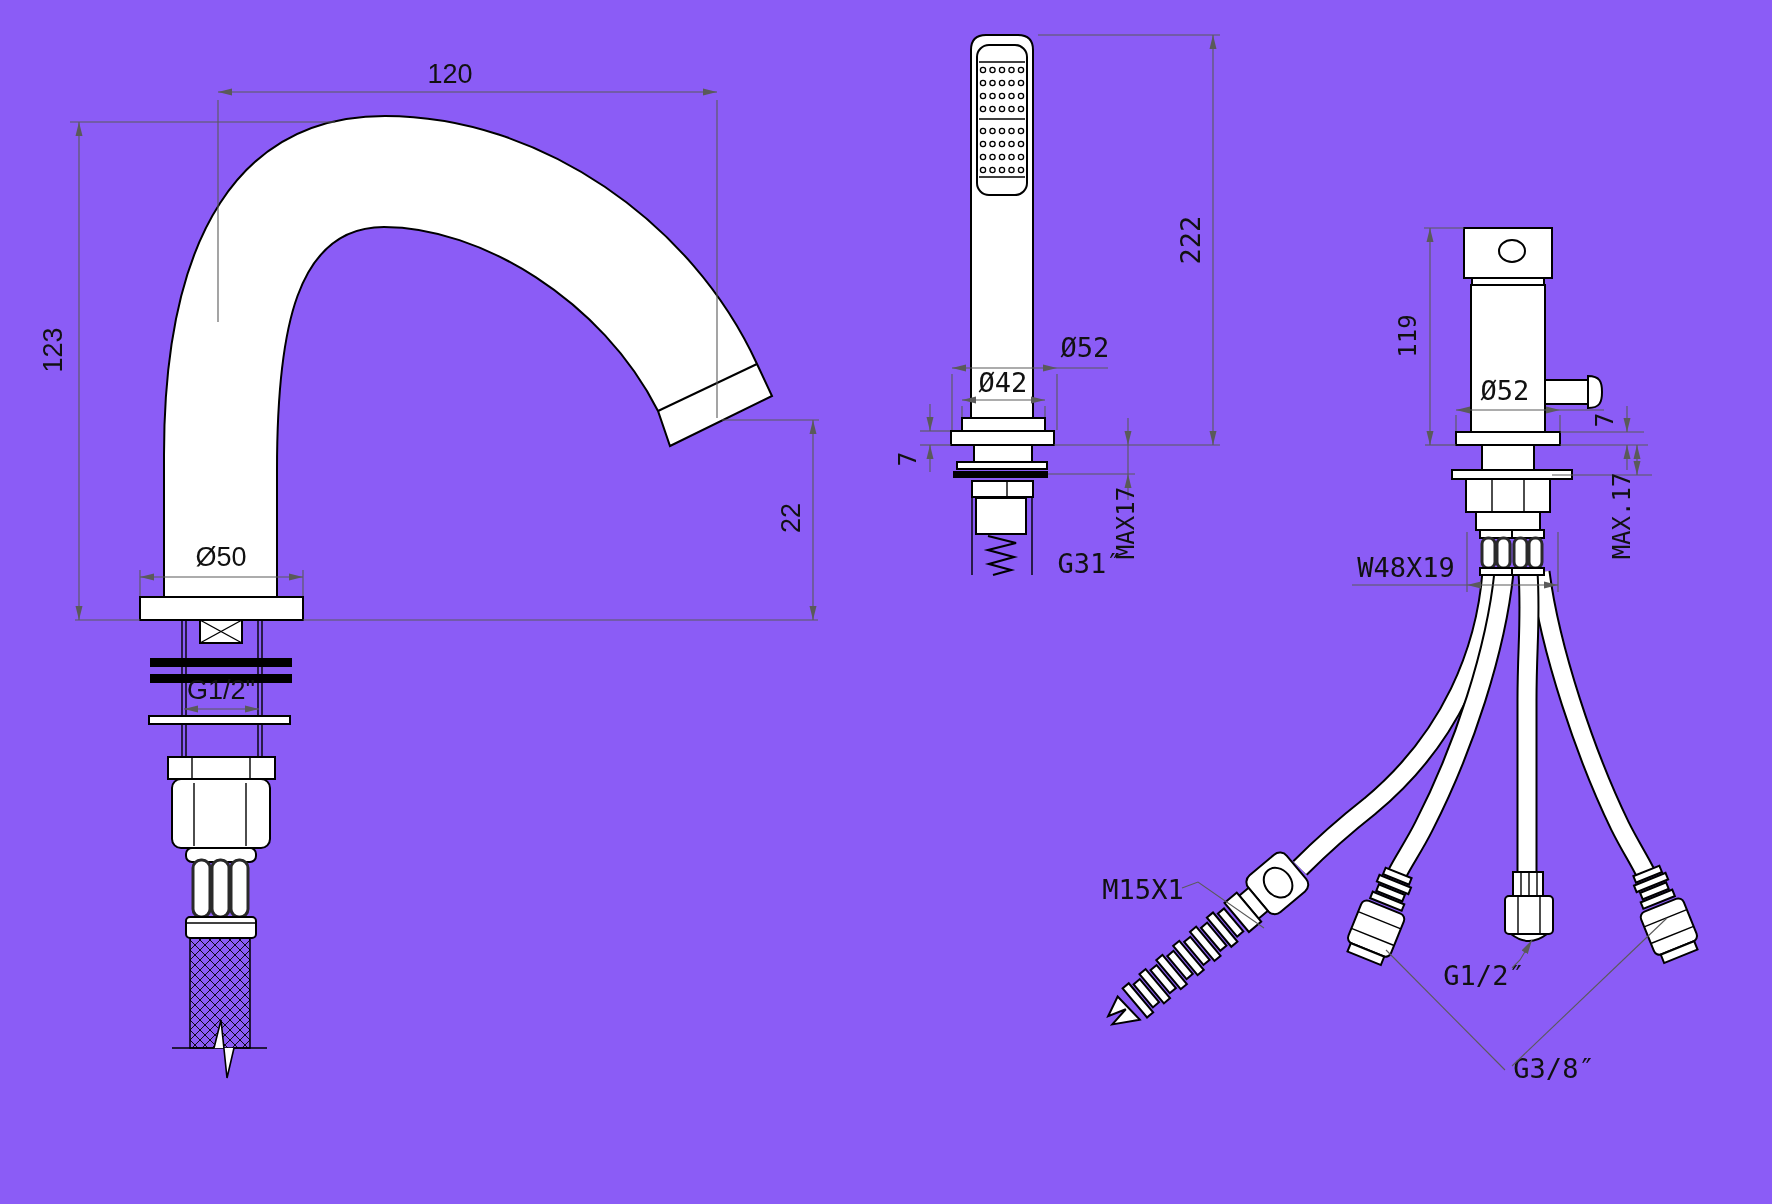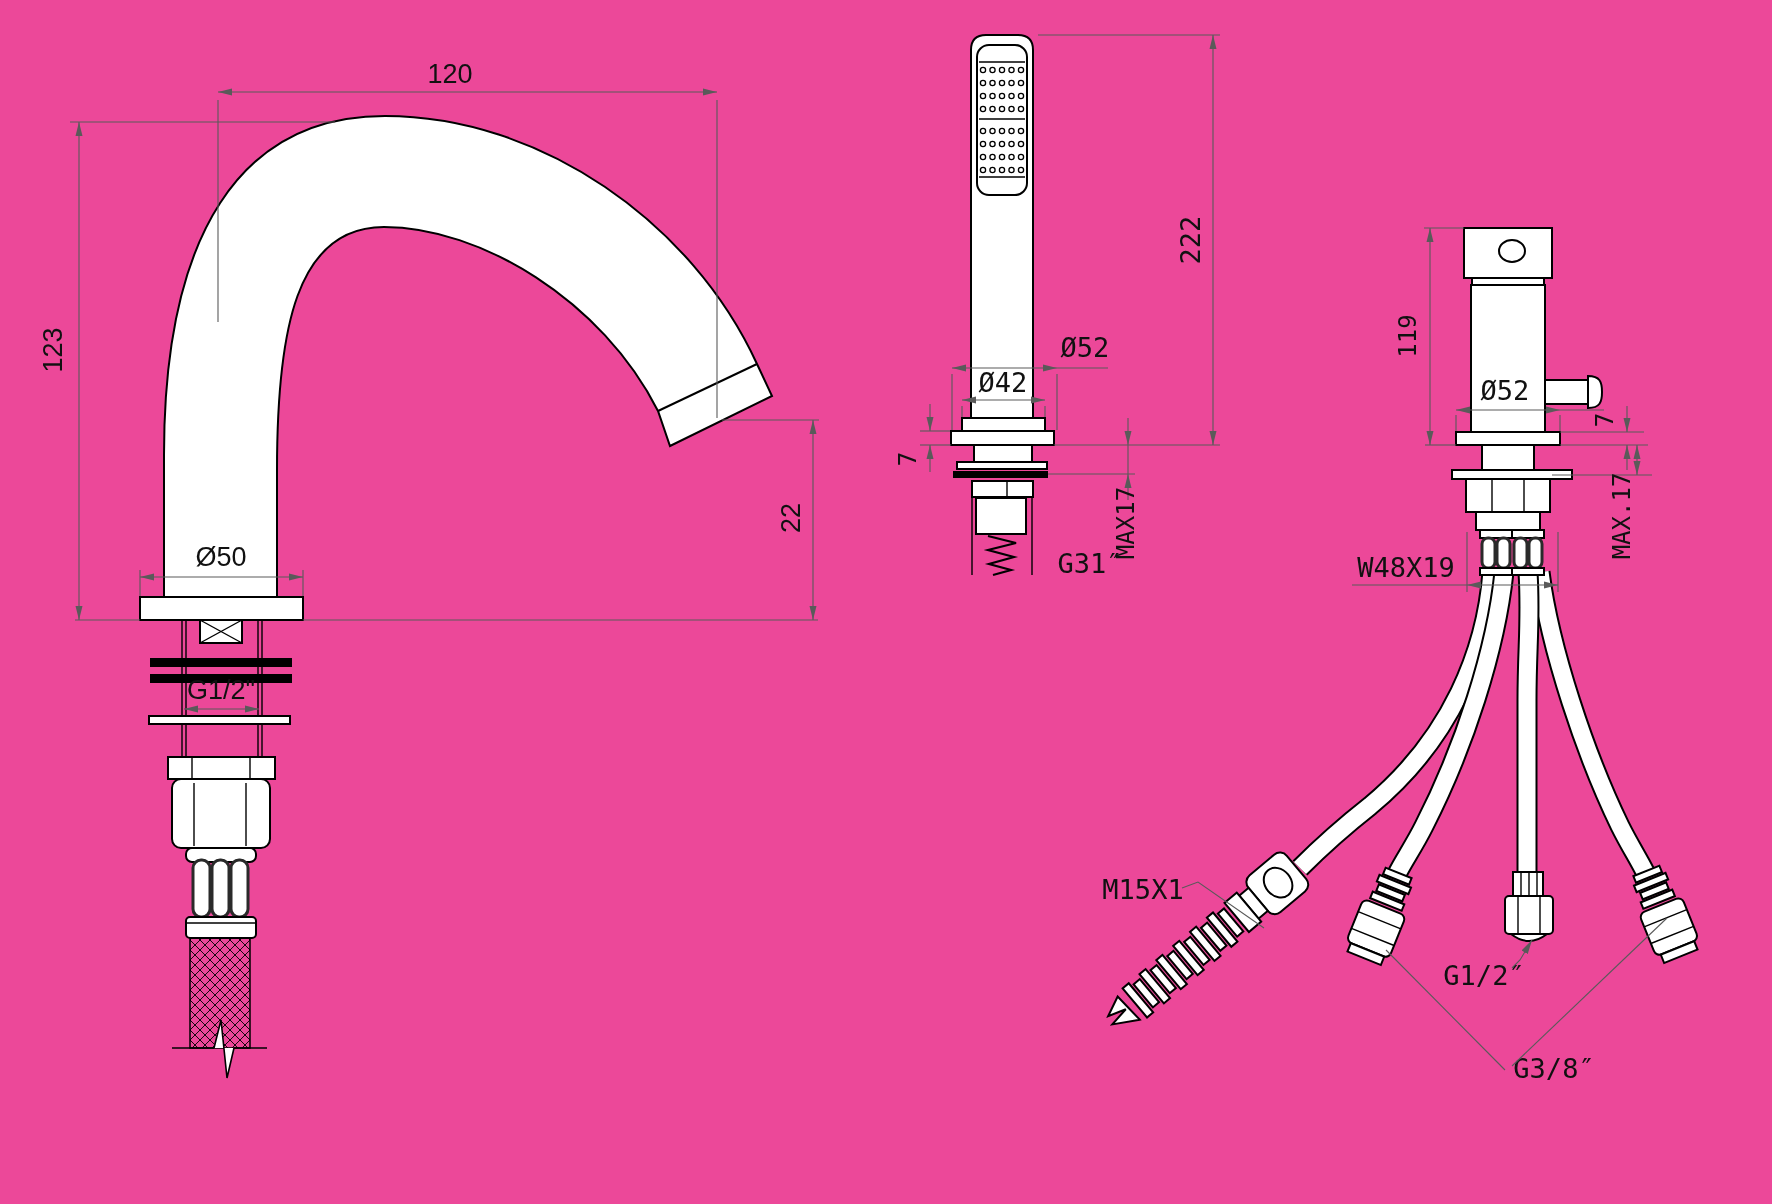--- a/index.html
+++ b/index.html
@@ -1,16 +1,16 @@
 <!DOCTYPE html>
 <html><head>
 <meta charset="utf-8">
 <style>
   html,body{margin:0;padding:0;background:#ffffff;}
-  .sheet{position:relative;width:1772px;height:1204px;background:#ec4899;overflow:hidden;}
+  .sheet{position:relative;width:1772px;height:1204px;background:#8b5cf6;overflow:hidden;}
   svg{display:block;}
   .geo{fill:#ffffff;stroke:#000000;stroke-width:2;}
   .ln{stroke:#000000;stroke-width:2;fill:none;}
   .thin{stroke:#000000;stroke-width:1.4;fill:none;}
   .blk{fill:#000000;stroke:none;}
   .dim{stroke:#5a5a5a;stroke-width:1.1;fill:none;}
   .cap{fill:#ffffff;stroke:#2a2a2a;stroke-width:3;}
   .dot{fill:#ffffff;stroke:#000000;stroke-width:1.3;}
   .hoseO{stroke:#000000;stroke-width:21;fill:none;}
   .hoseI{stroke:#ffffff;stroke-width:17;fill:none;}

